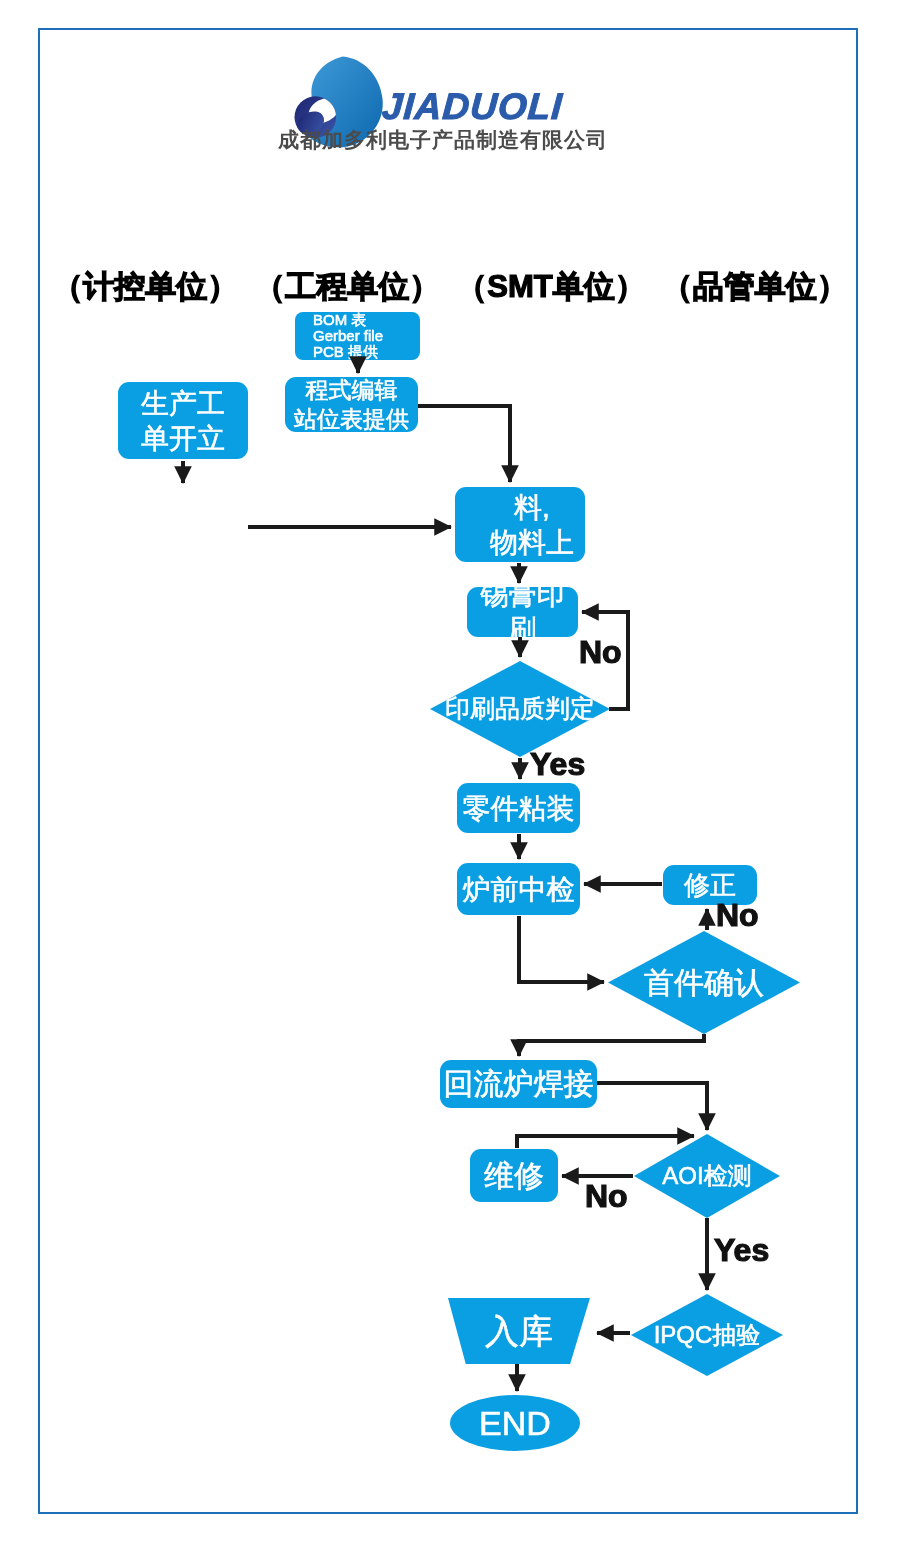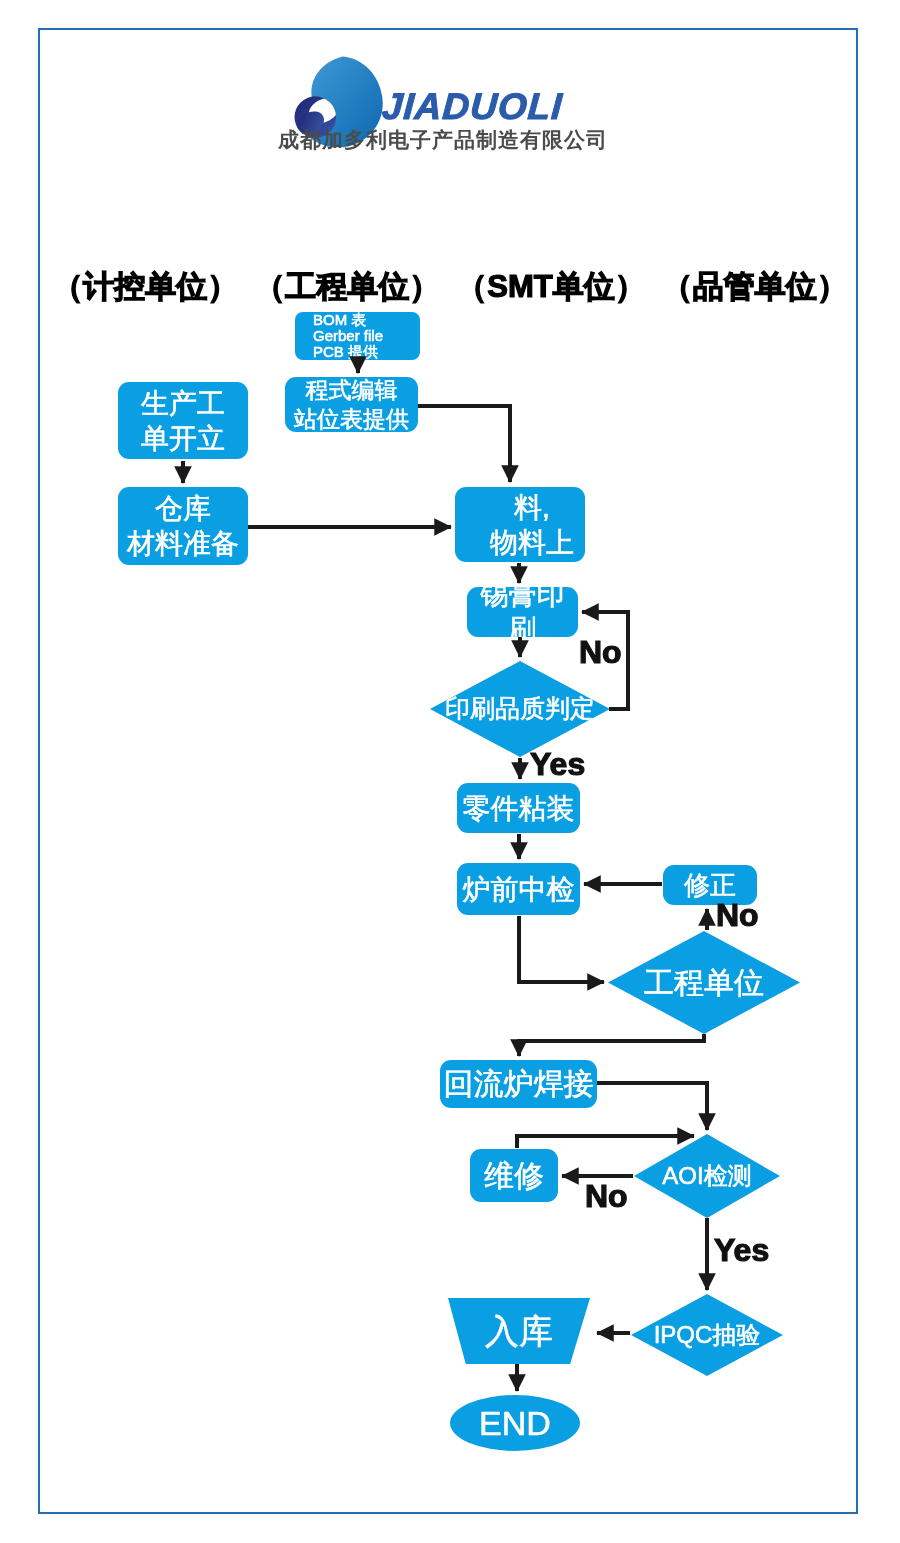--- a/index.html
+++ b/index.html
@@ -95,30 +95,28 @@
     <span>（品管单位）</span>
   </div>
 
   <div class="node left-align" style="left:295px;top:312px;width:125px;height:48px;font-size:15px;">BOM 表
 Gerber file
 PCB 提供</div>
   <div class="node" style="left:285px;top:377px;width:133px;height:55px;font-size:23px;">程式编辑
 站位表提供</div>
   <div class="node" style="left:118px;top:382px;width:130px;height:77px;font-size:28px;">生产工
 单开立</div>
-  <div class="node" style="left:118px;top:487px;width:130px;height:78px;font-size:28px;">仓库
-材料准备</div>
   <div class="node" style="left:455px;top:487px;width:130px;height:75px;font-size:28px;padding-left:24px;">产线领料,
 物料上机</div>
   <div class="node" style="left:467px;top:587px;width:111px;height:50px;font-size:28px;">锡膏印刷</div>
   <div class="node diamond" style="left:430px;top:661px;width:180px;height:96px;font-size:25px;">印刷品质判定</div>
   <div class="node" style="left:457px;top:783px;width:123px;height:50px;font-size:28px;">零件粘装</div>
   <div class="node" style="left:457px;top:863px;width:123px;height:52px;font-size:28px;">炉前中检</div>
   <div class="node" style="left:663px;top:865px;width:94px;height:40px;font-size:26px;">修正</div>
-  <div class="node diamond" style="left:608px;top:931px;width:192px;height:103px;font-size:30px;">工程单位</div>
+  <div class="node diamond" style="left:608px;top:931px;width:192px;height:103px;font-size:30px;">首件确认</div>
   <div class="node" style="left:440px;top:1060px;width:157px;height:48px;font-size:30px;">回流炉焊接</div>
   <div class="node diamond" style="left:634px;top:1134px;width:146px;height:84px;font-size:24px;">AOI检测</div>
   <div class="node" style="left:470px;top:1149px;width:88px;height:53px;font-size:30px;">维修</div>
   <div class="node diamond" style="left:631px;top:1294px;width:152px;height:82px;font-size:24px;">IPQC抽验</div>
   <div class="node trapezoid" style="left:448px;top:1298px;width:142px;height:66px;font-size:34px;">入库</div>
   <div class="node ellipse" style="left:450px;top:1395px;width:130px;height:56px;font-size:34px;">END</div>
 
   <div class="edge-label" style="left:579px;top:634px;">No</div>
   <div class="edge-label" style="left:530px;top:746px;">Yes</div>
   <div class="edge-label" style="left:716px;top:897px;">No</div>

